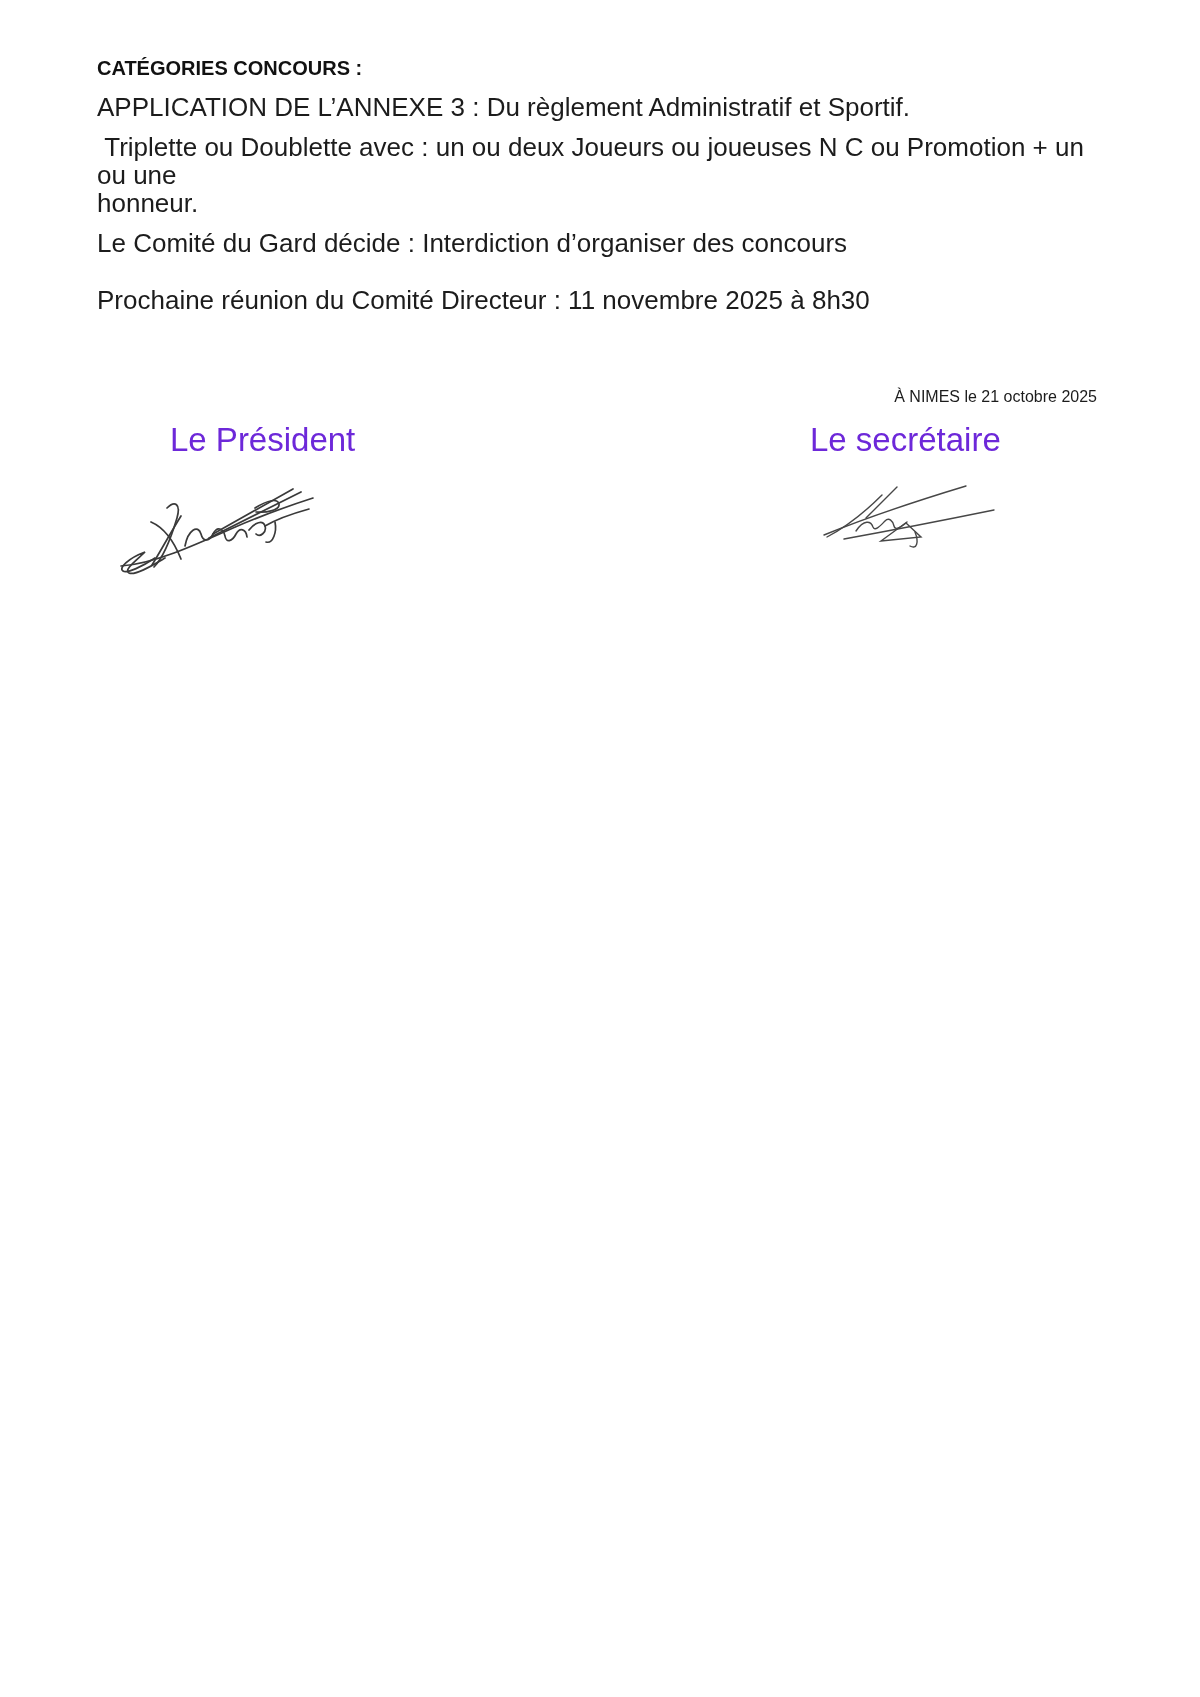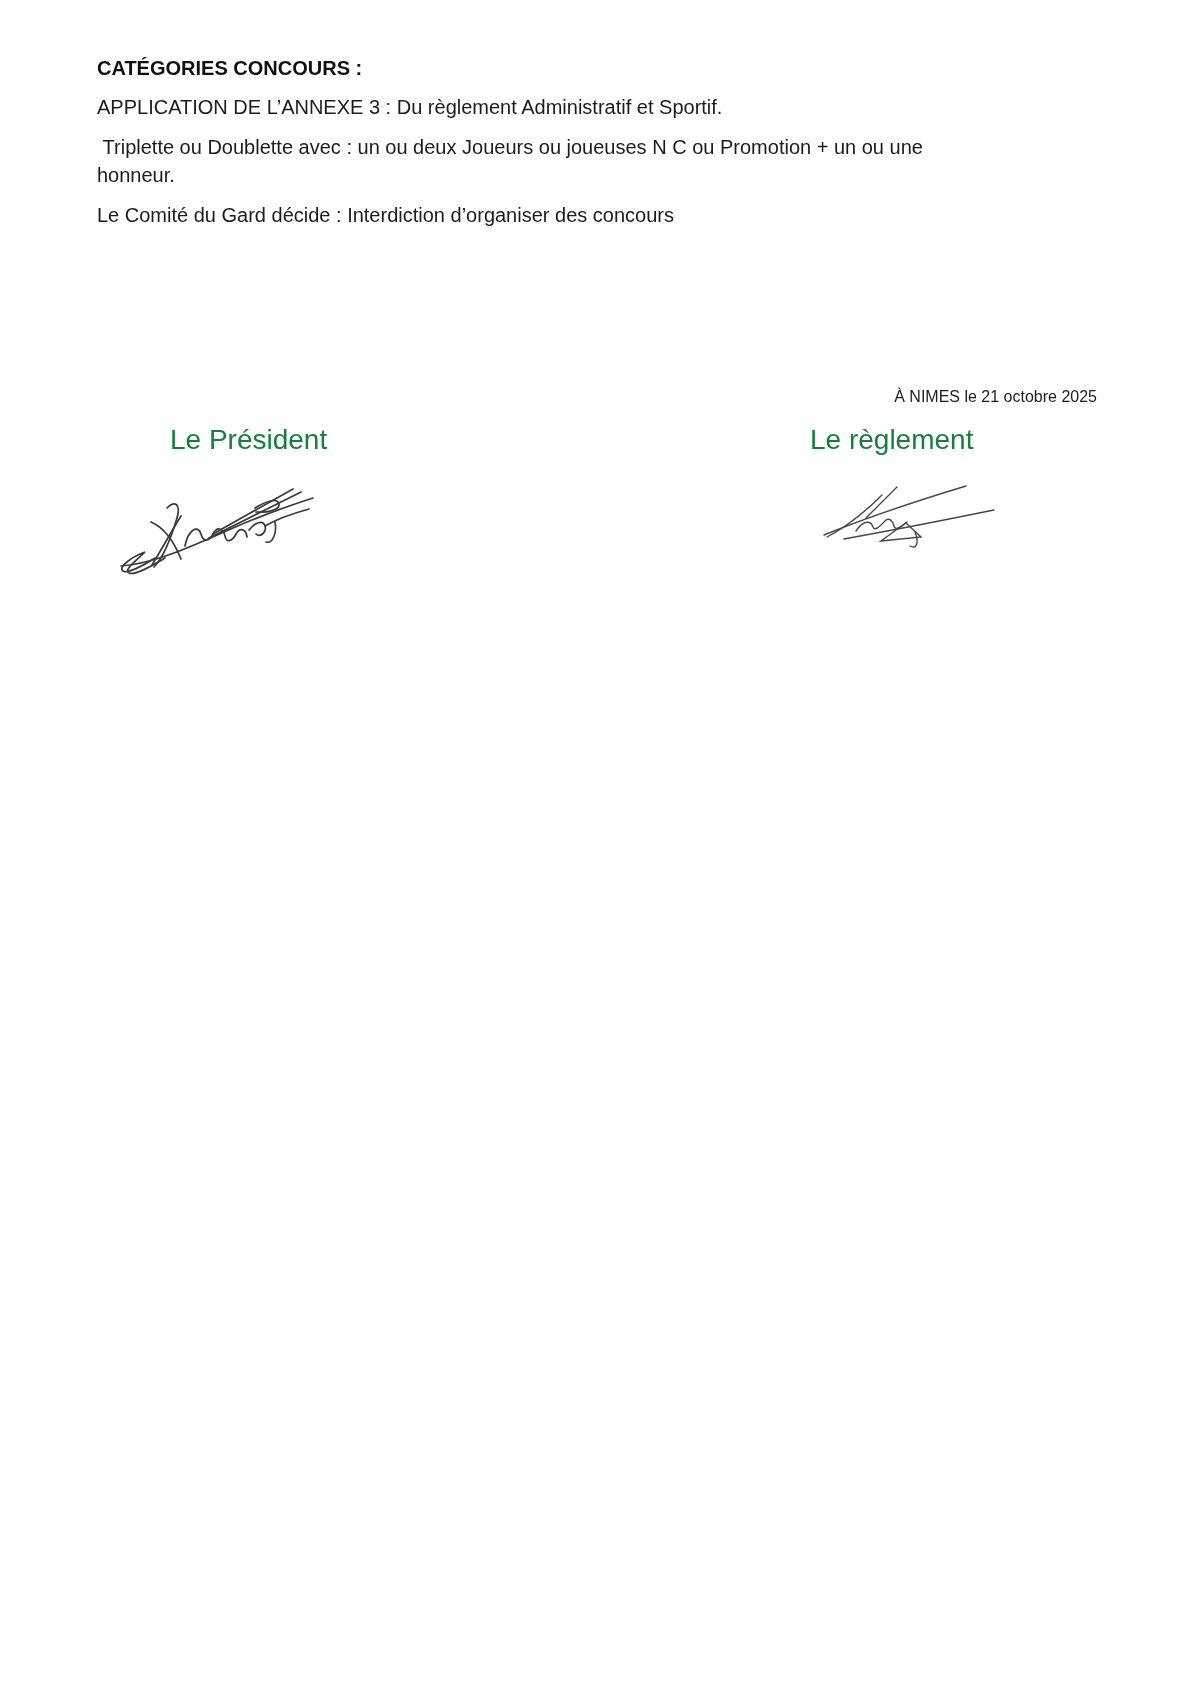--- a/index.html
+++ b/index.html
@@ -17,40 +17,40 @@
   }
   .doc-title {
     font-size: 20px;
     font-weight: bold;
     line-height: 26px;
     color: #111111;
     margin: 0;
   }
   .para {
     margin: 12px 0 0 0;
-    font-size: 20px;
+    font-size: 26px;
     line-height: 28px;
   }
   .para.p1 { margin-top: 12px; }
   .para.p4 { margin-top: 8px; }
   .para.p5 { margin-top: 29px; }
   .line { white-space: pre-wrap; }
   .dateline {
     position: absolute;
     top: 383px;
     right: 103px;
     font-size: 16px;
     line-height: 28px;
   }
   .sig-label {
     position: absolute;
     top: 424px;
-    font-size: 28px;
+    font-size: 33px;
     line-height: 32px;
-    color: #15803d;
+    color: #6d28d9;
   }
   .sig-label.president { left: 170px; }
   .sig-label.secretary { left: 810px; }
   .sig-svg { position: absolute; }
   .sig-president { left: 113px; top: 466px; }
   .sig-secretary { left: 818px; top: 477px; }
   .page-number-badge {
     position: absolute;
     left: 555px;
     top: 1601px;
@@ -86,27 +86,30 @@
     <div class="para p3">
       <div class="line"> Triplette ou Doublette avec : un ou deux Joueurs ou joueuses N C ou Promotion + un ou une</div>
       <div class="line">honneur.</div>
     </div>
 
     <div class="para p2">
       <div class="line">Le Comité du Gard décide : Interdiction d’organiser des concours</div>
     </div>
 
 
+    <div class="para p5">
+      <div class="line">Prochaine réunion du Comité Directeur : 11 novembre 2025 à 8h30</div>
+    </div>
 
   </div>
 
   <div class="dateline">À NIMES le 21 octobre 2025</div>
 
   <div class="sig-label president">Le Président</div>
-  <div class="sig-label secretary">Le règlement</div>
+  <div class="sig-label secretary">Le secrétaire</div>
 
   <svg class="sig-svg sig-president" width="210" height="115" viewBox="0 0 210 115" fill="none">
     <g stroke="#3a3a3a" stroke-width="1.7" stroke-linecap="round" fill="none">
 
       <path d="M 42,92 C 30,100 14,108 10,105 C 5,102 16,92 32,86 C 24,94 10,104 16,107 C 22,110 40,99 52,92"></path>
       <path d="M 8,100 C 40,98 80,80 120,62 C 150,49 175,40 200,32"></path>
 
       <path d="M 54,42 C 62,34 68,38 64,52 C 58,72 50,92 41,101"></path>
       <path d="M 38,56 C 52,62 62,78 68,93"></path>
       <path d="M 68,50 C 58,66 47,86 39,99"></path>

